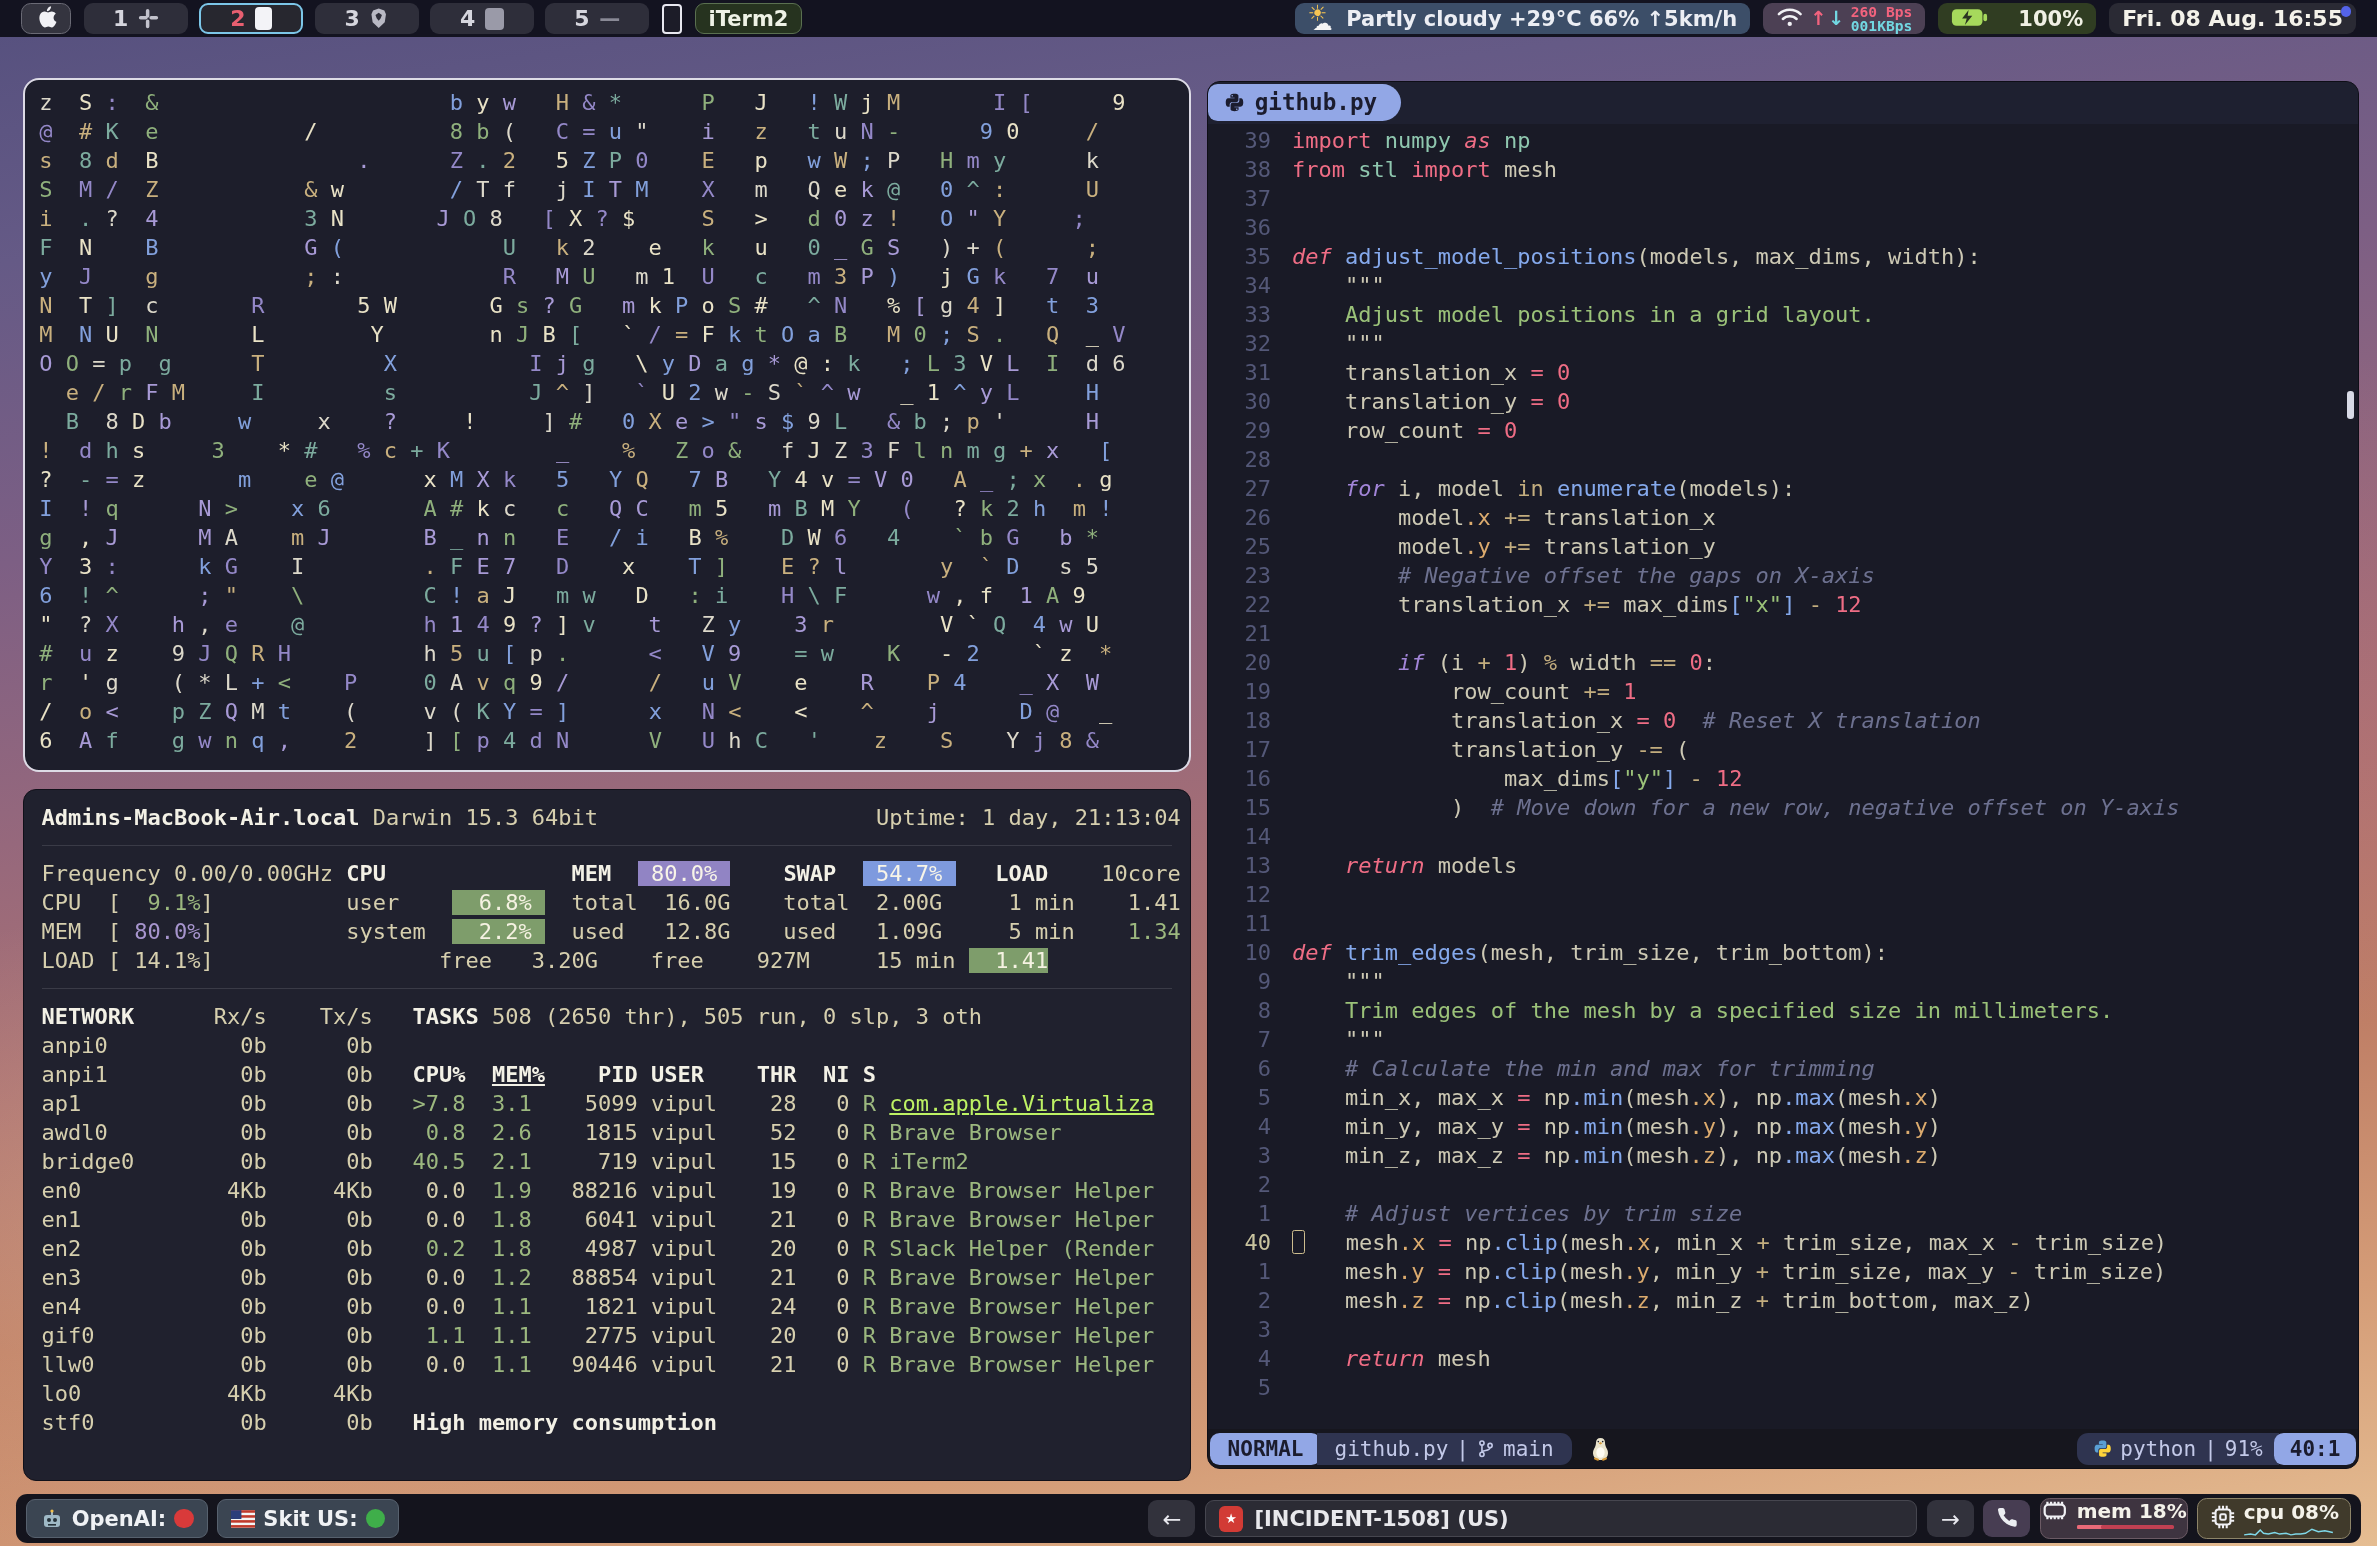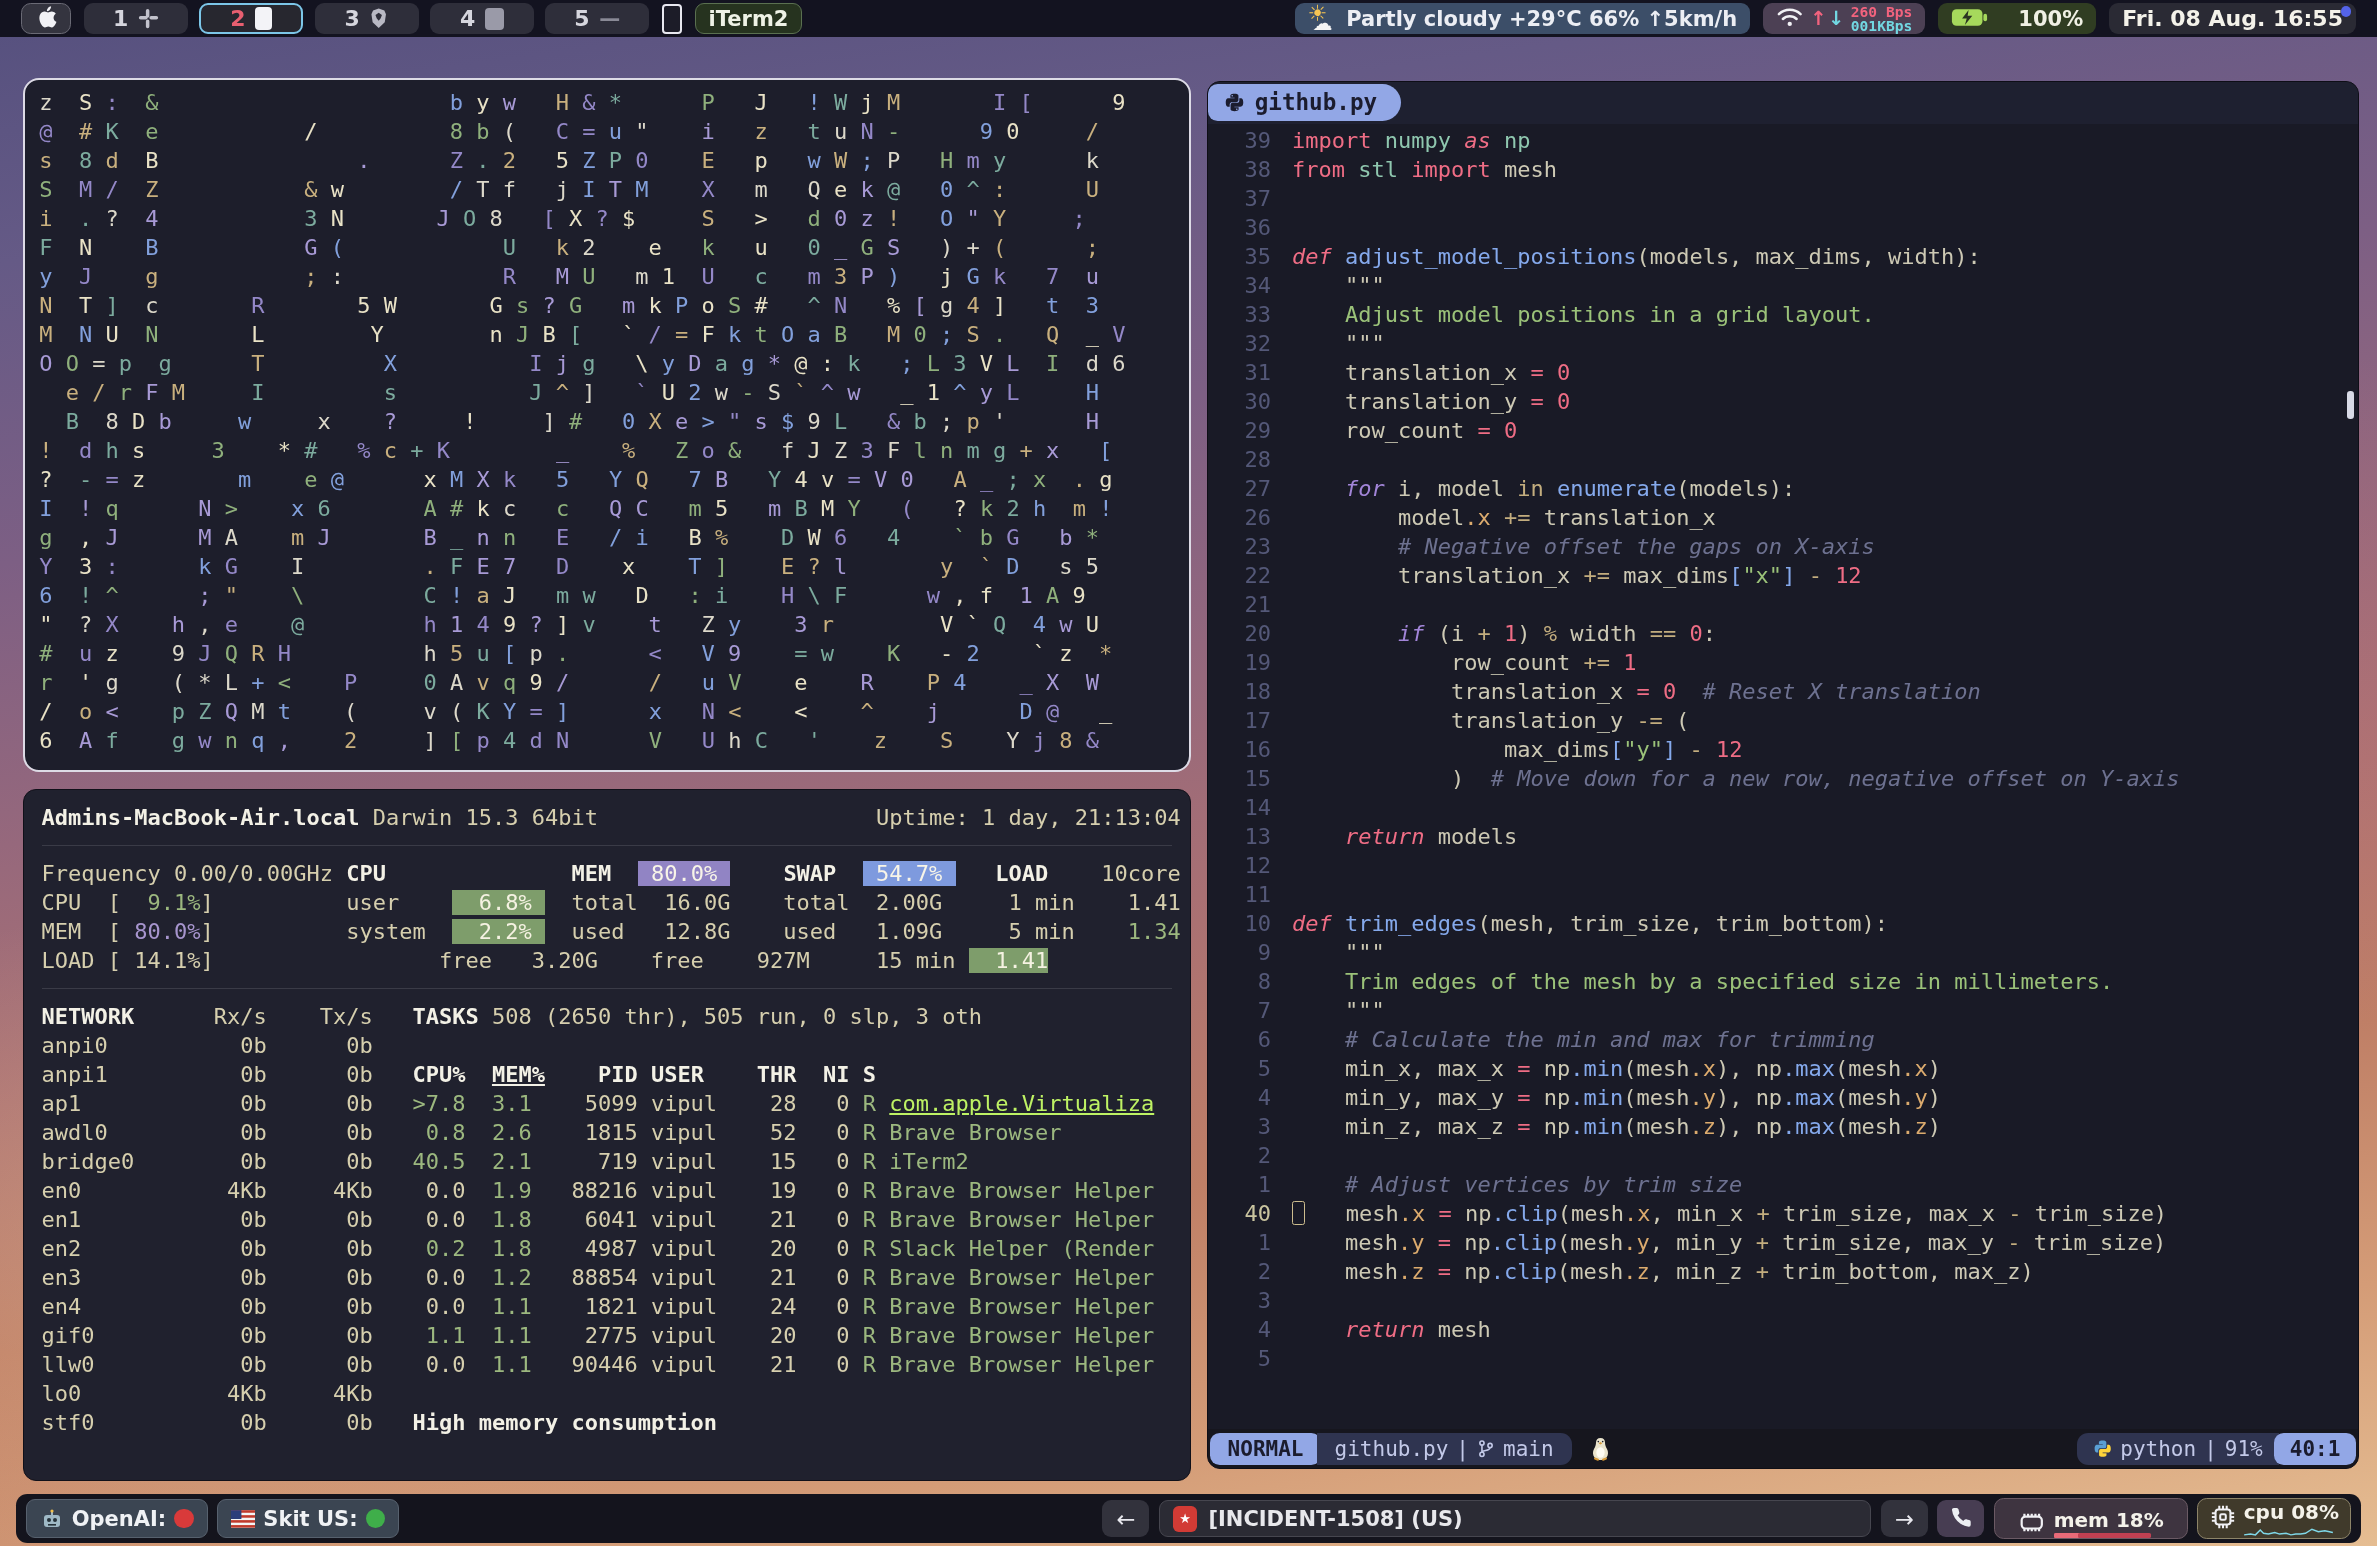--- a/index.html
+++ b/index.html
@@ -103,21 +103,21 @@
   .arrow-btn{width:47px;height:37px;background:#32323c;border-radius:9px;color:#e8e8ee;
     font-size:22.6px;display:flex;align-items:center;justify-content:center;}
   .incident-pill{width:712px;height:37px;background:#2b2b34;border:0.8px solid #46464f;border-radius:9px;
     display:flex;align-items:center;gap:11.3px;padding:0 13px;box-sizing:border-box;}
   .siren{width:24px;height:26px;background:#d23b35;border-radius:5.7px;display:flex;align-items:center;
     justify-content:center;color:#fff;font-size:13px;}
   .incident-label{color:#e8e8ec;font-size:21px;font-weight:bold;}
   .phone-pill{width:47px;height:37px;background:#473d52;border-radius:9px;display:flex;
     align-items:center;justify-content:center;}
   .mem-pill{height:39px;background:#3e3440;border:1.6px solid #6b5a64;border-radius:9.7px;
-    display:flex;align-items:flex-end;gap:8px;padding:0 23px;position:relative;}
+    display:flex;align-items:flex-start;gap:8px;padding:0 0;position:relative;}
   .cpu-pill{height:39px;background:#403a2b;border:1.6px solid #8d8468;border-radius:9.7px;
     display:flex;align-items:center;gap:8px;padding:0 11.3px;position:relative;}
   .gauge-text{color:#f4f2ea;font-size:20px;font-weight:bold;}
   .gauge-col{display:flex;flex-direction:column;align-items:flex-start;gap:1.6px;}
   .mem-bar{width:97px;height:4.9px;background:#c04052;border-radius:1.6px;
     box-shadow:inset 24px 0 0 #e86a78;}
 </style>
 </head>
 <body>
 
@@ -291,20 +291,21 @@
         <div class="eline"><span class="lnum">35</span><span><span class="tk-kwi">def</span><span class="tk-pl"> </span><span class="tk-fn">adjust_model_positions</span><span class="tk-pl">(models, max_dims, width):</span></span></div>
         <div class="eline"><span class="lnum">34</span><span><span class="tk-pl">    """</span></span></div>
         <div class="eline"><span class="lnum">33</span><span><span class="tk-doc">    Adjust model positions in a grid layout.</span></span></div>
         <div class="eline"><span class="lnum">32</span><span><span class="tk-pl">    """</span></span></div>
         <div class="eline"><span class="lnum">31</span><span><span class="tk-pl">    translation_x </span><span class="tk-num">=</span><span class="tk-pl"> </span><span class="tk-num">0</span></span></div>
         <div class="eline"><span class="lnum">30</span><span><span class="tk-pl">    translation_y </span><span class="tk-num">=</span><span class="tk-pl"> </span><span class="tk-num">0</span></span></div>
         <div class="eline"><span class="lnum">29</span><span><span class="tk-pl">    row_count </span><span class="tk-num">=</span><span class="tk-pl"> </span><span class="tk-num">0</span></span></div>
         <div class="eline"><span class="lnum">28</span><span></span></div>
         <div class="eline"><span class="lnum">27</span><span><span class="tk-pl">    </span><span class="tk-kwp">for</span><span class="tk-pl"> i, model </span><span class="tk-op">in</span><span class="tk-pl"> </span><span class="tk-fn">enumerate</span><span class="tk-pl">(models):</span></span></div>
         <div class="eline"><span class="lnum">26</span><span><span class="tk-pl">        model</span><span class="tk-pr">.x</span><span class="tk-pl"> </span><span class="tk-op">+=</span><span class="tk-pl"> translation_x</span></span></div>
+        <div class="eline"><span class="lnum">25</span><span><span class="tk-pl">        model</span><span class="tk-pr">.y</span><span class="tk-pl"> </span><span class="tk-op">+=</span><span class="tk-pl"> translation_y</span></span></div>
         <div class="eline"><span class="lnum">23</span><span><span class="tk-cm">        # Negative offset the gaps on X-axis</span></span></div>
         <div class="eline"><span class="lnum">22</span><span><span class="tk-pl">        translation_x </span><span class="tk-op">+=</span><span class="tk-pl"> max_dims</span><span class="tk-fn">[</span><span class="tk-st">"x"</span><span class="tk-fn">]</span><span class="tk-pl"> </span><span class="tk-op">-</span><span class="tk-pl"> </span><span class="tk-num">12</span></span></div>
         <div class="eline"><span class="lnum">21</span><span></span></div>
         <div class="eline"><span class="lnum">20</span><span><span class="tk-pl">        </span><span class="tk-kwp">if</span><span class="tk-pl"> (i </span><span class="tk-op">+</span><span class="tk-pl"> </span><span class="tk-num">1</span><span class="tk-pl">) </span><span class="tk-op">%</span><span class="tk-pl"> width </span><span class="tk-op">==</span><span class="tk-pl"> </span><span class="tk-num">0</span><span class="tk-pl">:</span></span></div>
         <div class="eline"><span class="lnum">19</span><span><span class="tk-pl">            row_count </span><span class="tk-op">+=</span><span class="tk-pl"> </span><span class="tk-num">1</span></span></div>
         <div class="eline"><span class="lnum">18</span><span><span class="tk-pl">            translation_x </span><span class="tk-num">=</span><span class="tk-pl"> </span><span class="tk-num">0</span><span class="tk-cm">  # Reset X translation</span></span></div>
         <div class="eline"><span class="lnum">17</span><span><span class="tk-pl">            translation_y </span><span class="tk-op">-=</span><span class="tk-pl"> (</span></span></div>
         <div class="eline"><span class="lnum">16</span><span><span class="tk-pl">                max_dims</span><span class="tk-fn">[</span><span class="tk-st">"y"</span><span class="tk-fn">]</span><span class="tk-pl"> </span><span class="tk-op">-</span><span class="tk-pl"> </span><span class="tk-num">12</span></span></div>
         <div class="eline"><span class="lnum">15</span><span><span class="tk-pl">            )</span><span class="tk-cm">  # Move down for a new row, negative offset on Y-axis</span></span></div>
         <div class="eline"><span class="lnum">14</span><span></span></div>

